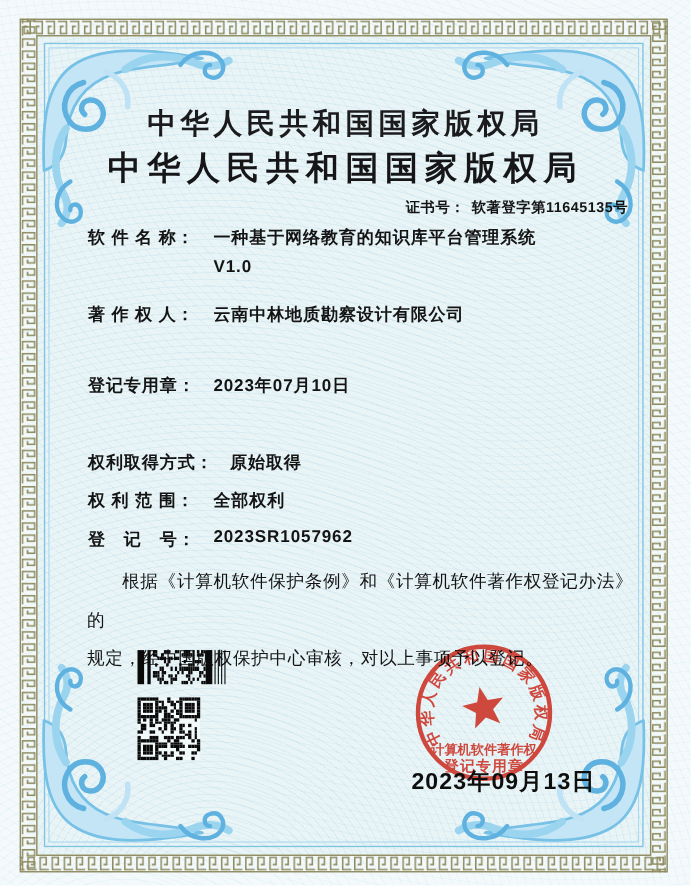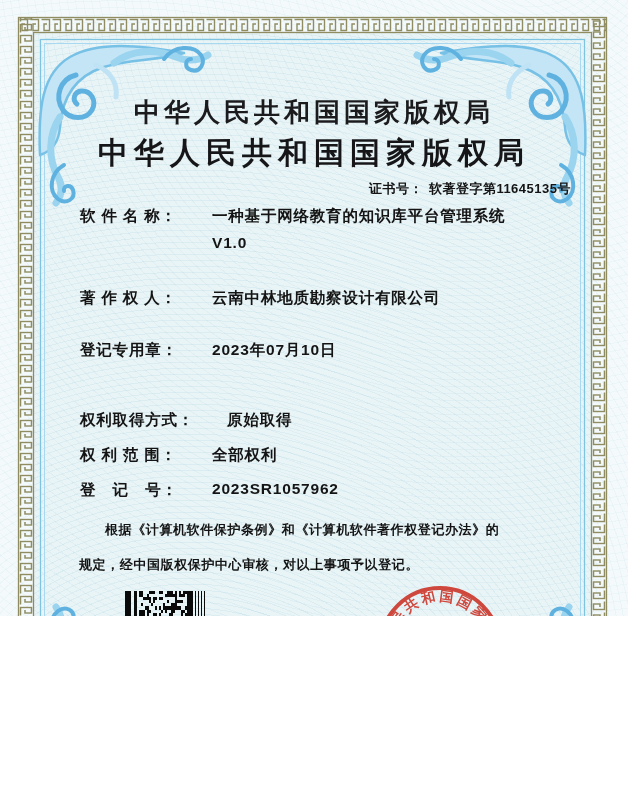--- a/index.html
+++ b/index.html
@@ -1,17 +1,17 @@
 <!DOCTYPE html>
 <html><head>
 <meta charset="utf-8">
 <style>
   html,body{margin:0;padding:0;background:#fff;}
   .page{
-    position:relative;width:628px;height:616px;overflow:hidden;
+    position:relative;width:628px;height:805px;overflow:hidden;
     font-family:"Liberation Sans","DejaVu Sans",sans-serif;
     background:
       repeating-radial-gradient(circle 520px at 18% 115%, rgba(110,180,210,.07) 0 1px, rgba(0,0,0,0) 1px 7px),
       repeating-radial-gradient(circle 620px at 85% -12%, rgba(110,180,210,.06) 0 1px, rgba(0,0,0,0) 1px 8px),
       #f4fafb;
   }
   .panel{
     position:absolute;left:34px;top:33px;width:557px;height:744px;
     background:
       repeating-radial-gradient(circle 430px at 28% 108%, rgba(100,175,205,.10) 0 1px, rgba(0,0,0,0) 1px 6px),
@@ -23,24 +23,24 @@
   .authority{position:absolute;top:95px;left:0;right:0;text-align:center;
     font-family:"Liberation Serif","DejaVu Serif",serif;font-weight:bold;
     font-size:26px;letter-spacing:4px;color:#1b1b1d;}
   .ctitle{position:absolute;top:133px;left:0;right:0;text-align:center;
     font-family:"Liberation Serif","DejaVu Serif",serif;font-weight:bold;
     font-size:30px;letter-spacing:6px;color:#161618;}
   .certno{position:absolute;top:180px;right:57px;font-size:13px;font-weight:bold;letter-spacing:.5px;}
   .certno .lab{margin-right:6px;}
   .frow{position:absolute;left:80px;font-size:15.5px;font-weight:bold;letter-spacing:.8px;white-space:nowrap;}
   .frow .flabel{display:inline-block;min-width:99px;}
-  .frow .fval{display:inline-block;margin-left:33px;white-space:normal;vertical-align:top;}
+  .frow .fval{display:inline-block;margin-left:15px;white-space:normal;vertical-align:top;}
   .fval2{margin-top:7px;}
-  .statement{position:absolute;left:79px;right:52px;top:512px;font-size:13px;
-    font-weight:bold;line-height:35px;letter-spacing:.6px;}
+  .statement{position:absolute;left:79px;right:52px;top:512px;font-size:16px;
+    font-weight:normal;line-height:35px;letter-spacing:.6px;}
   .statement .s1{text-indent:2em;}
   .bc{position:absolute;left:125px;top:591px;width:87px;height:31px;display:flex;}
   .bc i{display:block;height:100%;}
   .bc i.on{background:#0a0a0a;}
   .bc-m{display:grid;grid-template-columns:repeat(24,1fr);grid-auto-rows:1fr;width:48px;height:100%;}
   .bc-m i{width:auto;height:auto;}
   .qr{position:absolute;left:125px;top:634px;width:57px;height:57px;display:grid;
     grid-template-columns:repeat(21,1fr);grid-auto-rows:1fr;background:rgba(250,253,253,.6);}
   .qr i.on{background:#0a0a0a;}
   .seal{position:absolute;left:374px;top:582px;width:132px;height:132px;
@@ -107,21 +107,21 @@
       <span class="lab">证书号：</span><span>软著登字第11645135号</span>
     </div>
 
     <div class="frow" style="top:206px">
       <span class="flabel">软 件 名 称：</span><span class="fval" style="max-width:300px">
         <span>一种基于网络教育的知识库平台管理系统</span>
         <div class="fval2">V1.0</div>
       </span>
     </div>
 
-    <div class="frow" style="top:288px">
+    <div class="frow" style="top:276px">
       <span class="flabel">著 作 权 人：</span><span class="fval">云南中林地质勘察设计有限公司</span>
     </div>
 
     <div class="frow" style="top:340px">
       <span class="flabel">登记专用章：</span><span class="fval">2023年07月10日</span>
     </div>
 
 
     <div class="frow" style="top:445px">
       <span class="flabel">权 利 范 围：</span><span class="fval">全部权利</span>

